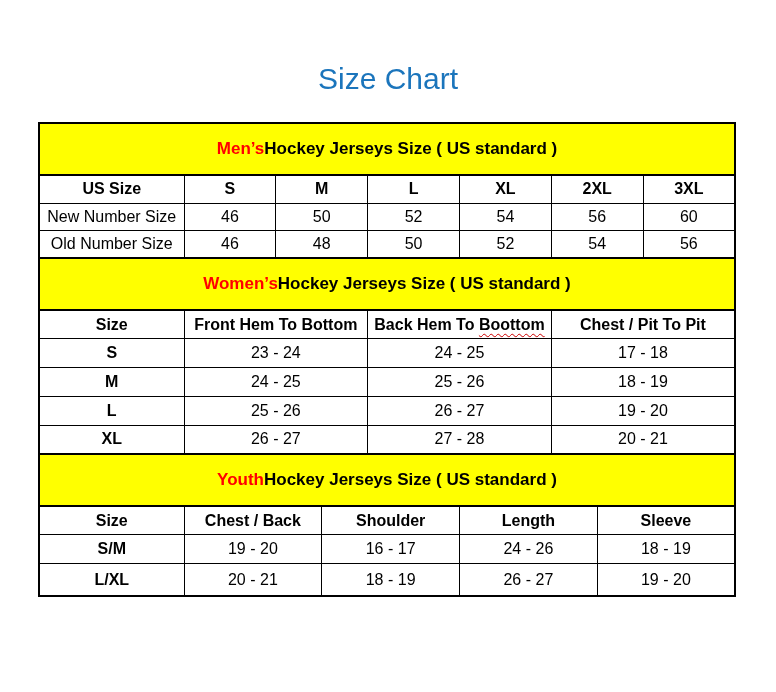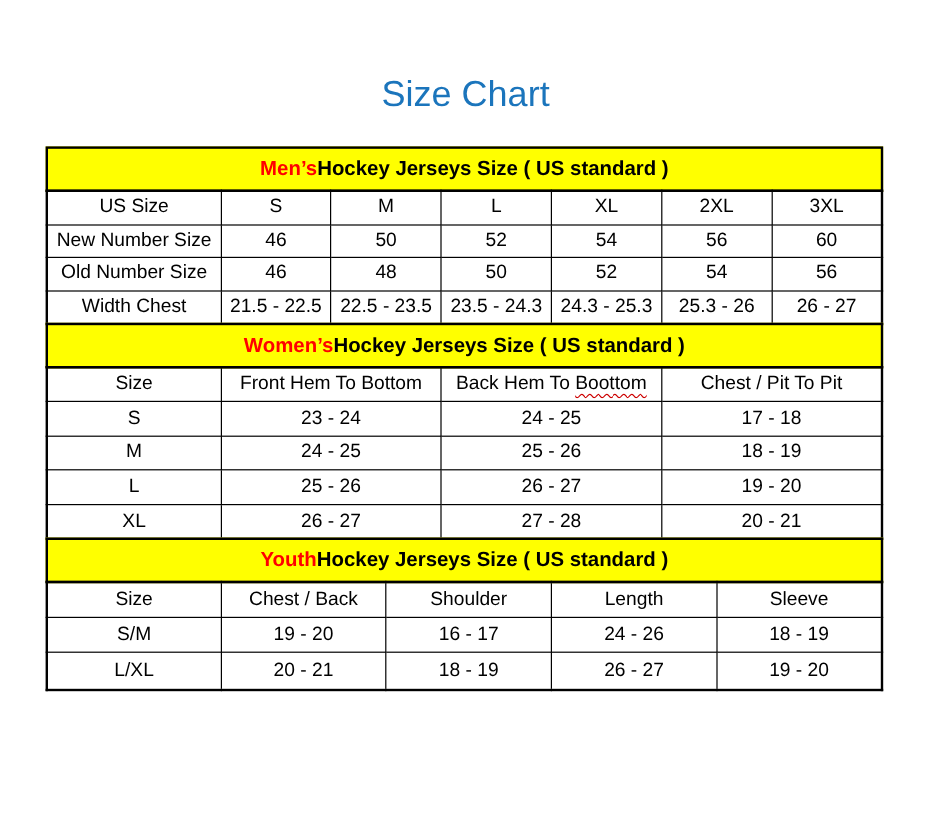--- a/index.html
+++ b/index.html
@@ -24,21 +24,21 @@
 
   .tables-wrap {
     position: absolute;
     left: 38px; top: 122px;
     width: 698px;
   }
 
   .section + .section { margin-top: -2px; }
 
   .section-band {
-    height: 38px;
+    height: 54px;
     background: #ffff00;
     border: 2px solid #000000;
     display: flex;
     align-items: center;
     justify-content: center;
     font-weight: bold;
     font-size: 17px;
     color: #000000;
     text-align: center;
   }
@@ -54,21 +54,21 @@
   table.size-grid th,
   table.size-grid td {
     border: 1.6px solid #000000;
     text-align: center;
     vertical-align: middle;
     font-size: 16px;
     padding: 0 2px;
     white-space: nowrap;
     overflow: hidden;
   }
-  table.size-grid th { font-weight: normal; }
+  table.size-grid th { font-weight: bold; }
   table.size-grid td { font-weight: normal; }
   td.row-label-plain { font-weight: normal; }
   th.row-label-bold  { font-weight: bold; }
 
   .men-grid   tr       { height: 27.5px; }
   .men-grid   tr.head  { height: 28px; }
   .women-grid tr       { height: 28.8px; }
   .youth-grid tr       { height: 29px; }
   .youth-grid tr.last  { height: 32px; }
 
@@ -124,29 +124,20 @@
       </tr>
       <tr>
         <td class="row-label-plain">Old Number Size</td>
         <td>46</td>
         <td>48</td>
         <td>50</td>
         <td>52</td>
         <td>54</td>
         <td>56</td>
       </tr>
-      <tr>
-        <td class="row-label-plain">Width Chest</td>
-        <td>21.5 - 22.5</td>
-        <td>22.5 - 23.5</td>
-        <td>23.5 - 24.3</td>
-        <td>24.3 - 25.3</td>
-        <td>25.3 - 26</td>
-        <td>26 - 27</td>
-      </tr>
     </tbody>
       </table>
   </div>
 
   <div class="section">
     <div class="section-band">
       <span class="accent-red">Women’s</span>
         <span> Hockey Jerseys Size ( US standard )</span>
     </div>
     <table class="size-grid women-grid">

